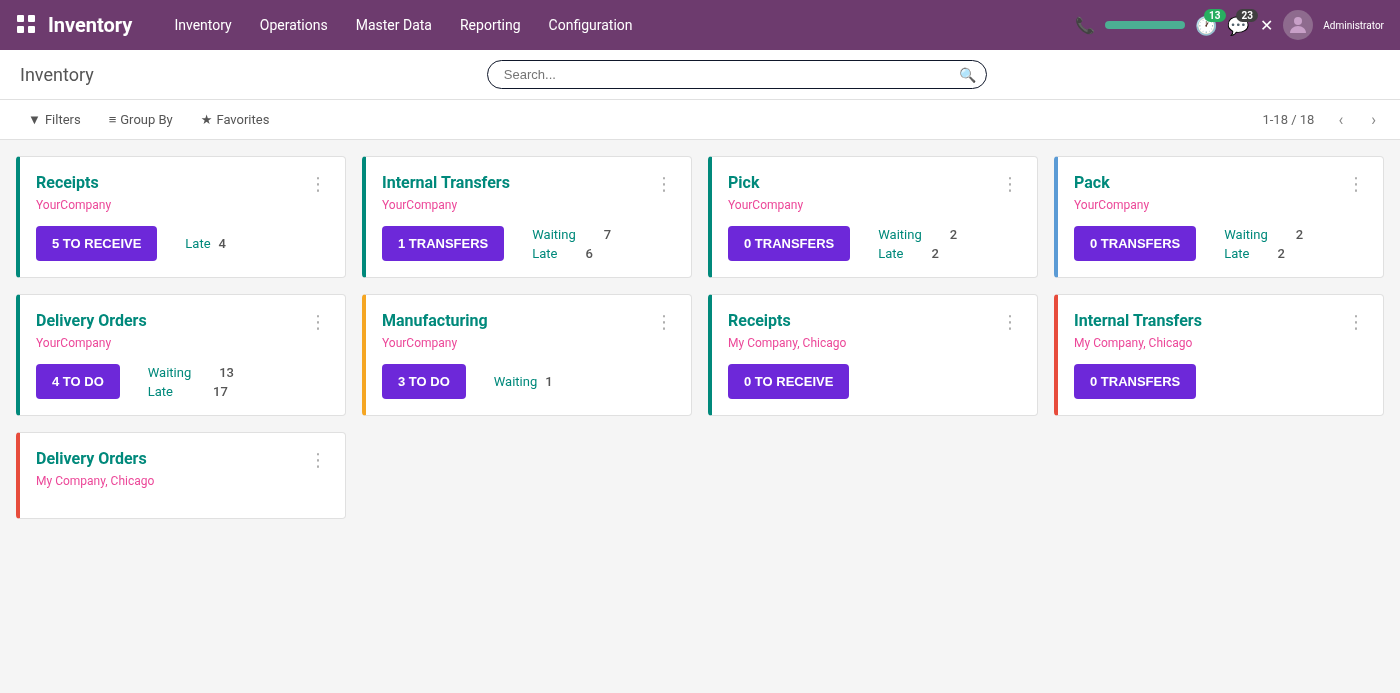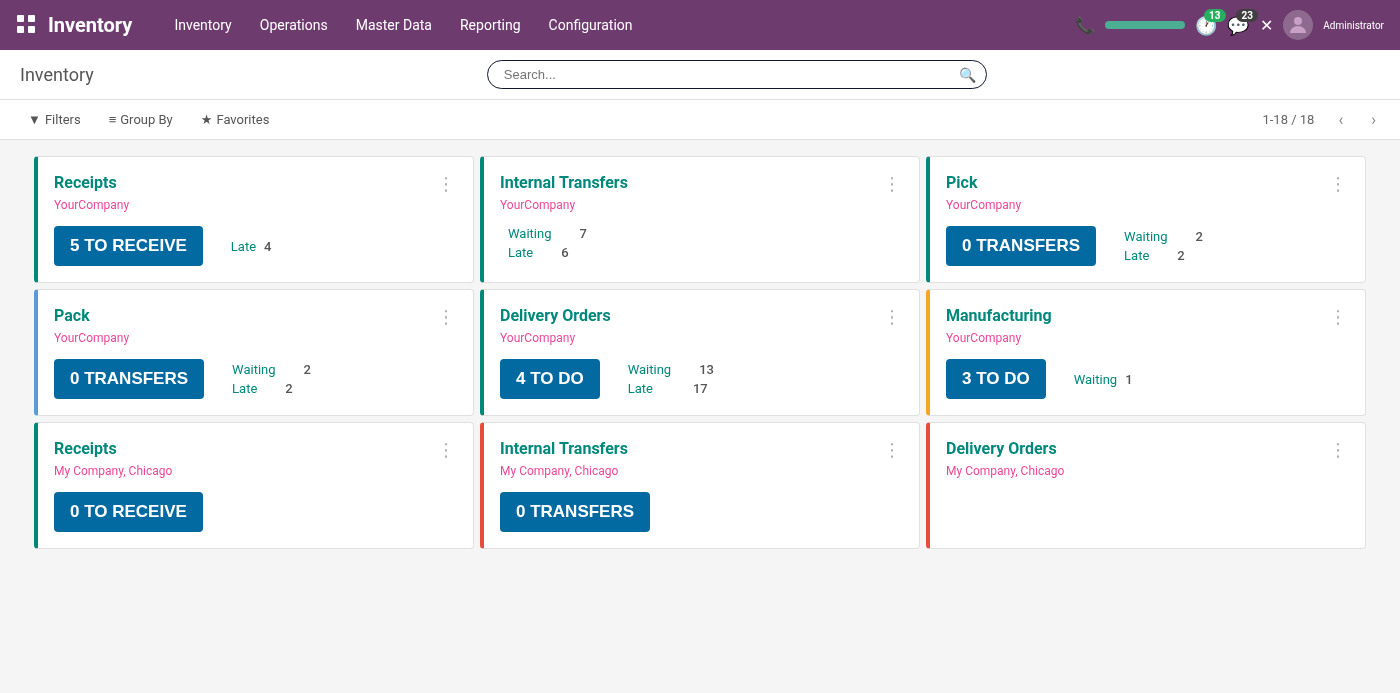--- a/index.html
+++ b/index.html
@@ -52,24 +52,24 @@
     .filterbar-right { font-size: 13px; color: #666; display: flex; align-items: center; gap: 20px; }
     .page-nav-btn { cursor: pointer; color: #888; font-size: 16px; padding: 2px 4px; }
 
     
     .search-wrapper { position: relative; flex: 1; max-width: 500px; margin: 0 auto; }
     .search-input { width: 100%; border: 1px solid #0f172a; border-radius: 20px; padding: 6px 36px 6px 16px; font-size: 13px; outline: none; color: #888; }
     .search-icon { position: absolute; right: 10px; top: 50%; transform: translateY(-50%); color: #888; }
 
     
     .cards-grid {
-      padding: 16px 34px;
+      padding: 16px 16px;
       display: grid;
-      grid-template-columns: repeat(3, 1fr);
-      gap: 6px;
+      grid-template-columns: repeat(4, 1fr);
+      gap: 16px;
     }
 
     .card {
       background: white;
       border-radius: 4px;
       border: 1px solid #e0e0e0;
       padding: 16px;
       position: relative;
       border-left: 4px solid transparent;
     }
@@ -78,26 +78,26 @@
     .card.orange-border { border-left-color: #f5a623; }
     .card.red-border { border-left-color: #e74c3c; }
 
     .card-header { display: flex; justify-content: space-between; align-items: flex-start; margin-bottom: 4px; }
     .card-title { font-size: 16px; font-weight: 700; color: #00897b; cursor: pointer; }
     .card-menu { color: #aaa; cursor: pointer; font-size: 18px; letter-spacing: 2px; }
     .card-subtitle { font-size: 12px; color: #ec4899; margin-bottom: 14px; }
 
     .card-body { display: flex; align-items: center; gap: 20px; }
     .action-btn {
-      background: #0369a1;
+      background: #6d28d9;
       color: white;
       border: none;
       border-radius: 4px;
       padding: 10px 16px;
-      font-size: 17px;
+      font-size: 13px;
       font-weight: 700;
       cursor: pointer;
       white-space: nowrap;
     }
 
     .card-stats { display: flex; flex-direction: column; gap: 4px; margin-left: 8px; }
     .stat-item { display: flex; align-items: center; gap: 8px; }
     .stat-label { color: #00897b; font-size: 13px; }
     .stat-value { color: #555; font-size: 13px; font-weight: 500; margin-left: auto; }
   </style>
@@ -190,20 +190,21 @@
     </div>
     </div>
   </div>
     <div class="card green-border">
     <div class="card-header">
       <span class="card-title">Internal Transfers</span>
       <span class="card-menu">⋮</span>
     </div>
     <div class="card-subtitle">YourCompany</div>
     <div class="card-body">
+      <button class="action-btn">1 TRANSFERS</button>
       <div class="card-stats">
       <div class="stat-item">
         <span class="stat-label">Waiting</span>
         <span class="stat-value" style="margin-left:20px">7</span>
       </div>
       <div class="stat-item">
         <span class="stat-label">Late</span>
         <span class="stat-value" style="margin-left:20px">6</span>
       </div>
     </div>

